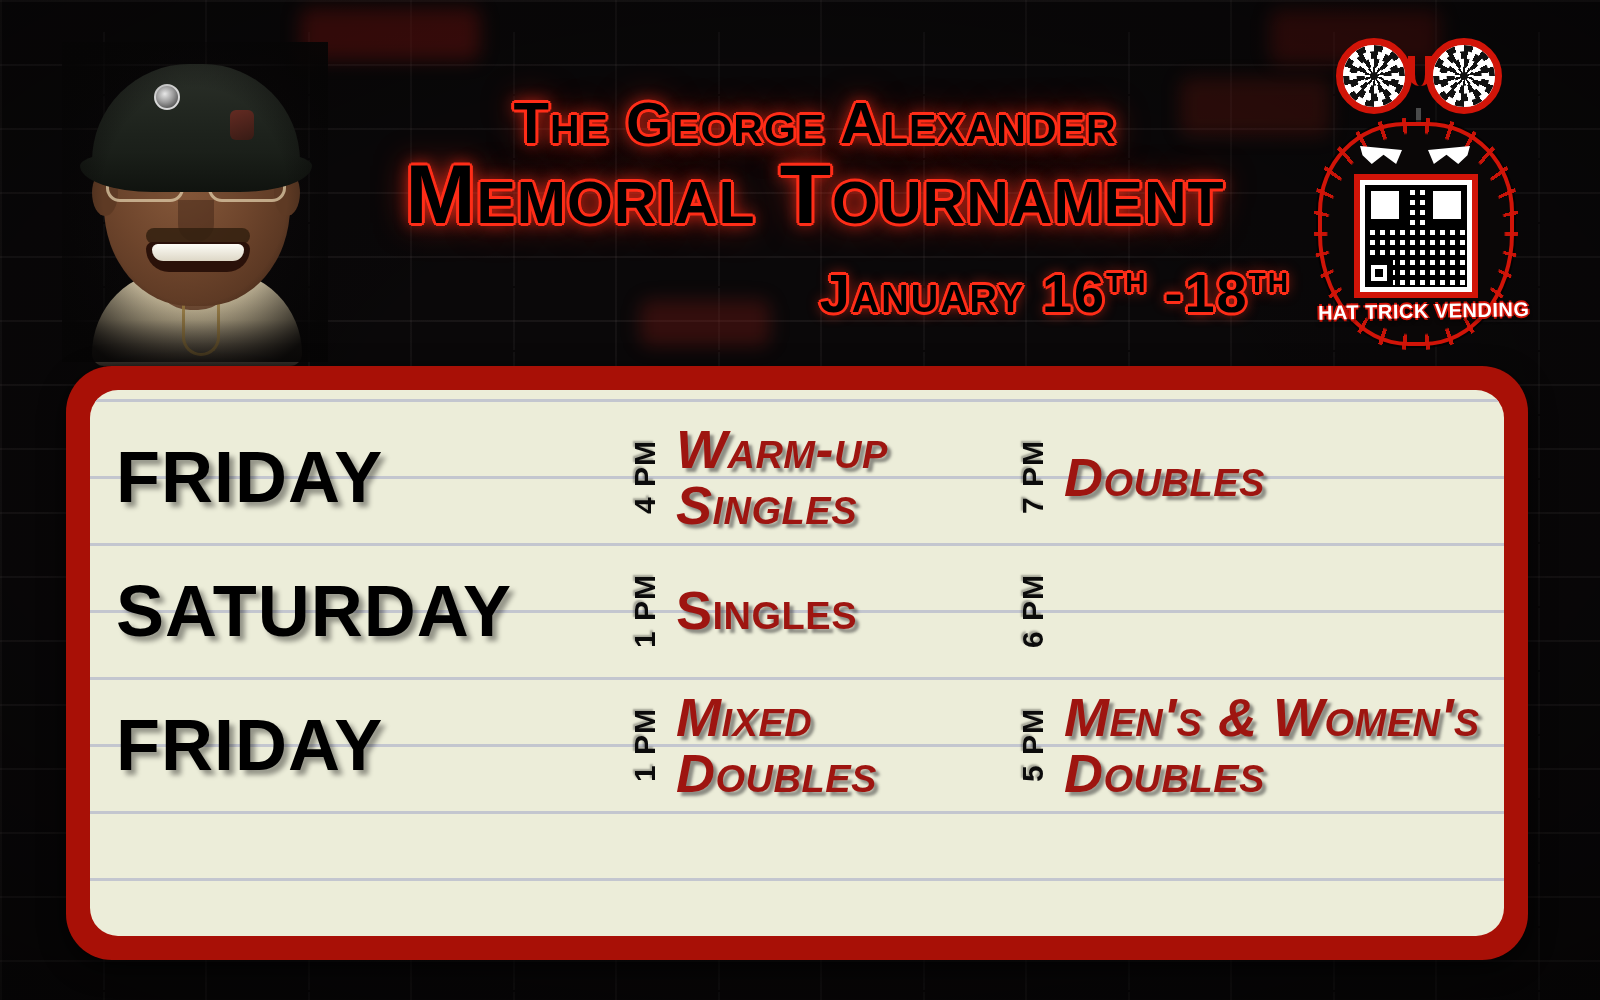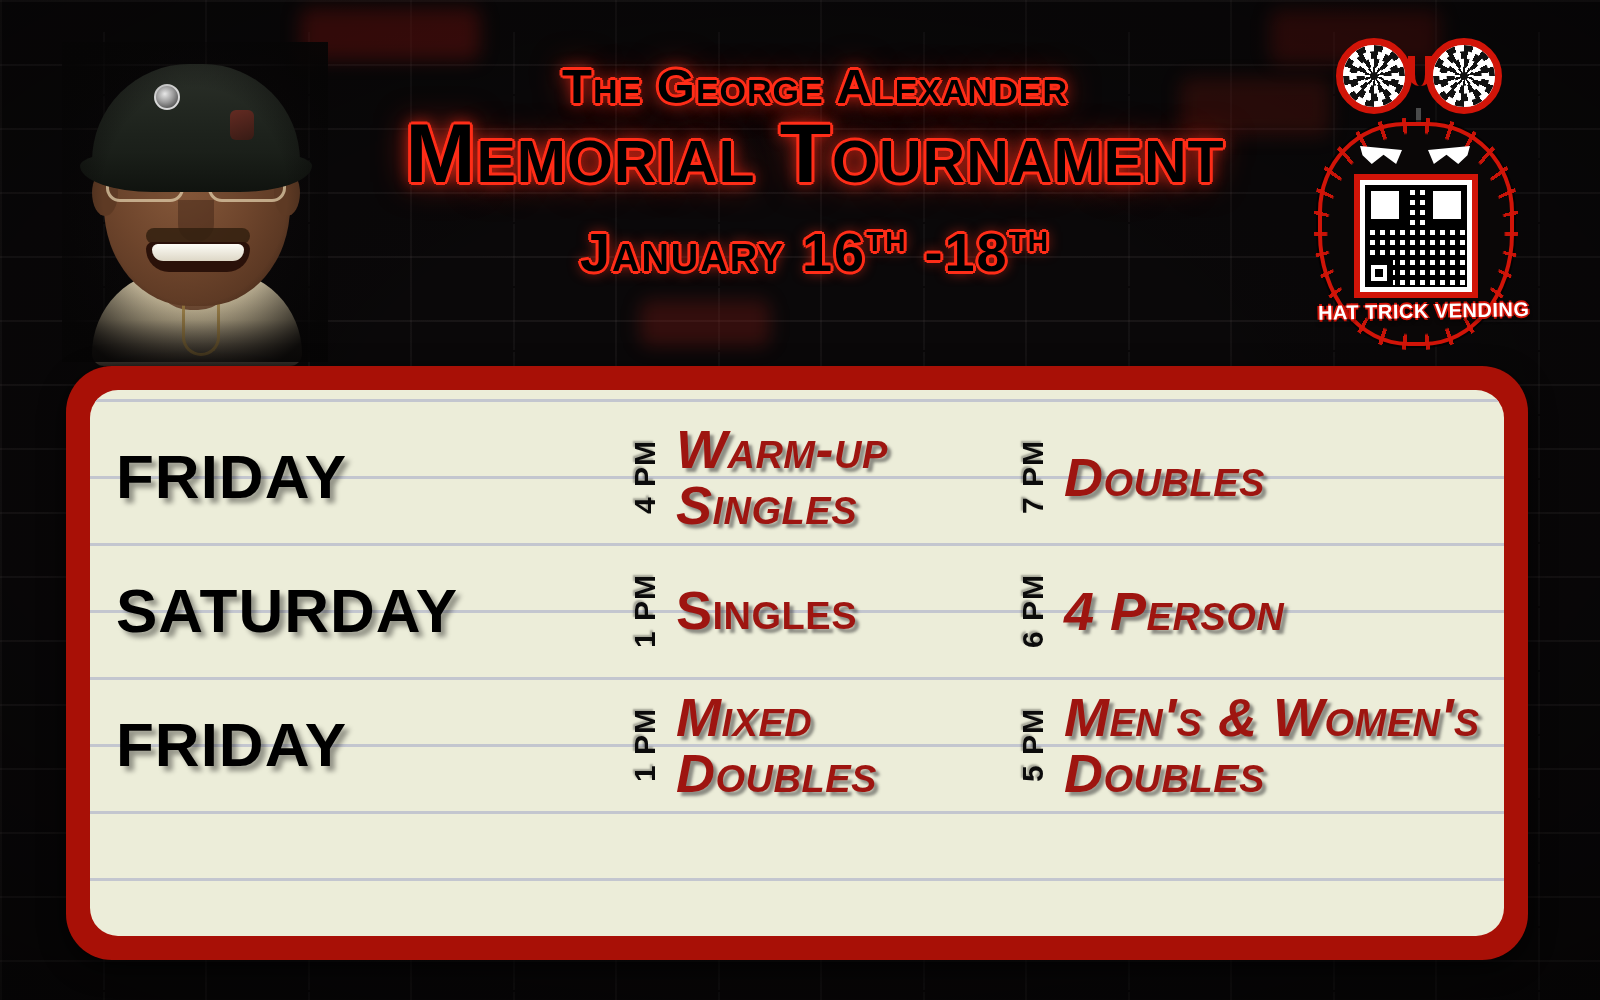--- a/index.html
+++ b/index.html
@@ -305,38 +305,39 @@
     line-height:1.0;
     white-space:nowrap;
     text-shadow:
       -2px -2px 0 #ff2d18, 2px -2px 0 #ff2d18,
       -2px  2px 0 #ff2d18, 2px  2px 0 #ff2d18,
       -3px 0 0 #ff2d18, 3px 0 0 #ff2d18,
       0 -3px 0 #ff2d18, 0 3px 0 #ff2d18,
       0 0 16px rgba(255,45,24,.95),
       0 0 34px rgba(255,45,24,.65);
   }
-  .title-1 { font-size:49px; }
+  .title-1 { font-size:58px;margin-top:32px; }
   .title-2 { font-size:84px; }
 
   .dateline {
     margin-top:26px;
     font-family:"Liberation Sans Narrow","Liberation Sans", sans-serif;
     font-weight:700;
     font-variant:small-caps;
     font-size:54px;
     letter-spacing:2px;
     color:#000;
     white-space:nowrap;
     text-shadow:
       -2px -2px 0 #ff2d18, 2px -2px 0 #ff2d18,
       -2px  2px 0 #ff2d18, 2px  2px 0 #ff2d18,
       -3px 0 0 #ff2d18, 3px 0 0 #ff2d18,
       0 -3px 0 #ff2d18, 0 3px 0 #ff2d18,
       0 0 14px rgba(255,45,24,.9);
+    text-align: right;
   }
   .dateline sup { font-size:.52em; vertical-align:.72em; }
 
   
   .panel {
     position:absolute; left:66px; top:366px;
     width:1462px; height:594px;
     background:#a81006;
     border-radius:46px;
     padding:24px;
@@ -369,21 +370,21 @@
   .row {
     display:flex;
     align-items:center;
     height:134px;
   }
   .day {
     width:512px;
     flex:0 0 512px;
     font-family:"Liberation Sans Narrow","Liberation Sans", sans-serif;
     font-weight:700;
-    font-size:62px;
+    font-size:72px;
     line-height:1;
     color:#000;
     letter-spacing:1px;
     text-shadow:5px 5px 5px rgba(0,0,0,.38);
     white-space:nowrap;
   }
   .slot {
     display:flex;
     align-items:center;
     gap:14px;
@@ -534,21 +535,20 @@
             <div class="day">SATURDAY</div>
             <div class="slot first">
               <div class="time">1 PM</div>
               <div class="event">
                 <span class="ln">Singles</span>
               </div>
             </div>
             <div class="slot second">
               <div class="time">6 PM</div>
               <div class="event two-line">
-                <span class="ln">4 Person</span>
               </div>
             </div>
           </div>
           <div class="row">
             <div class="day">FRIDAY</div>
             <div class="slot first">
               <div class="time">1 PM</div>
               <div class="event two-line">
                 <span class="ln">Mixed</span>
                 <span class="ln">Doubles</span>

